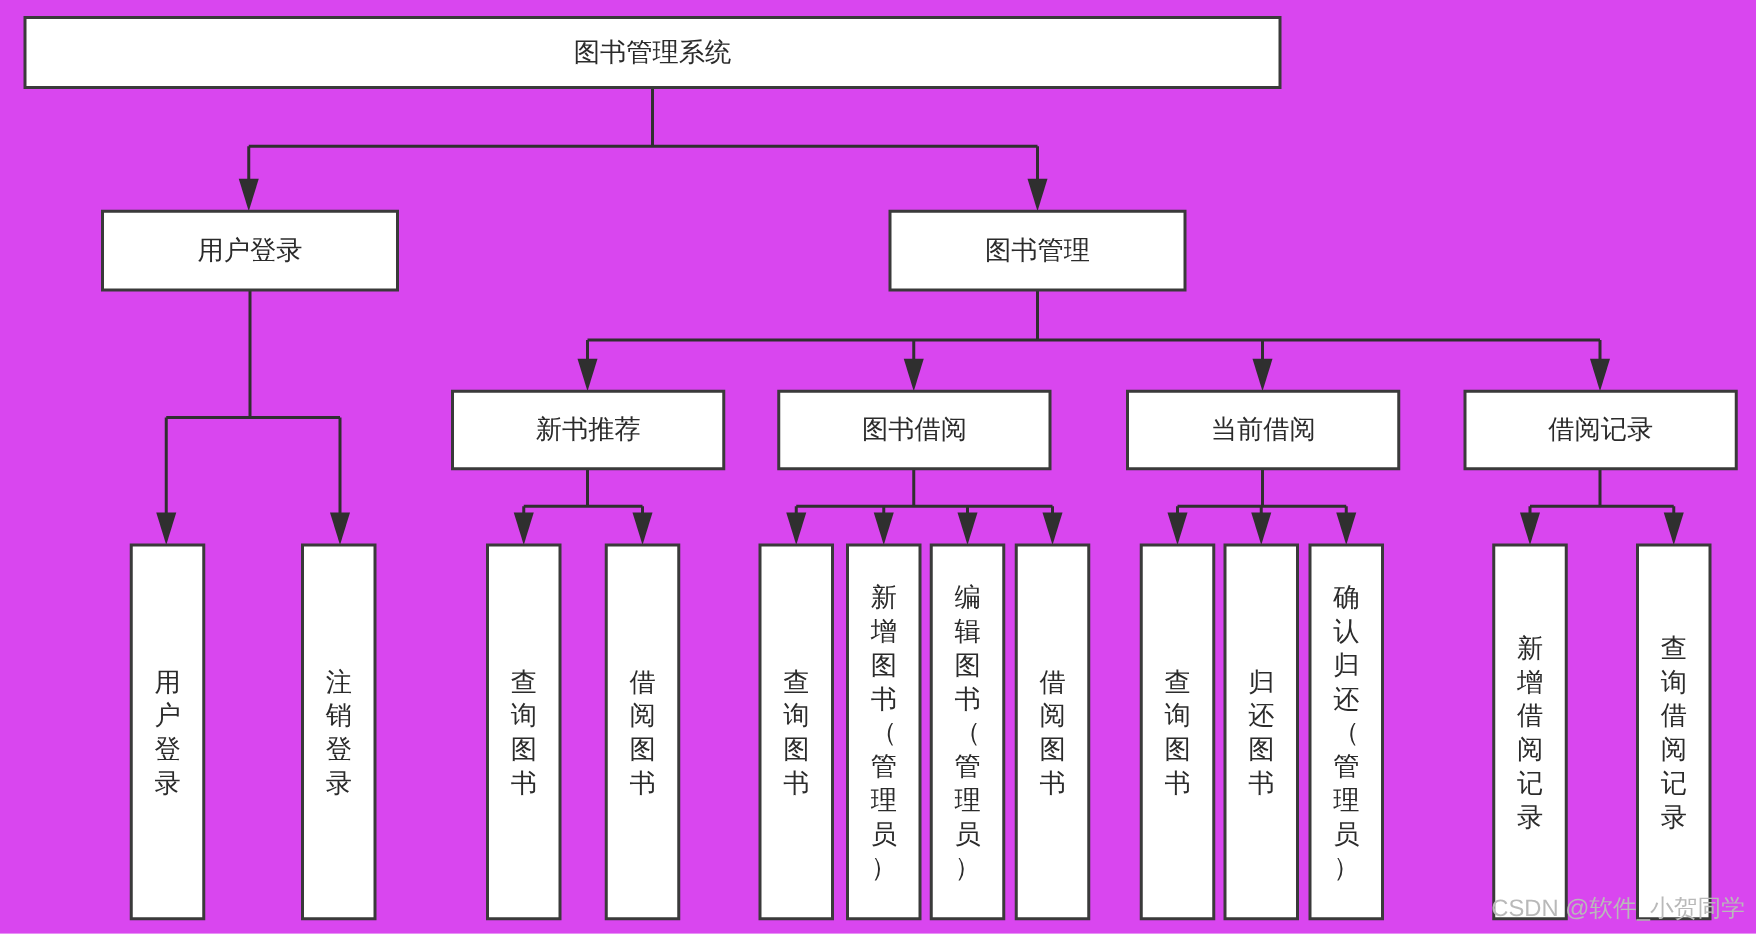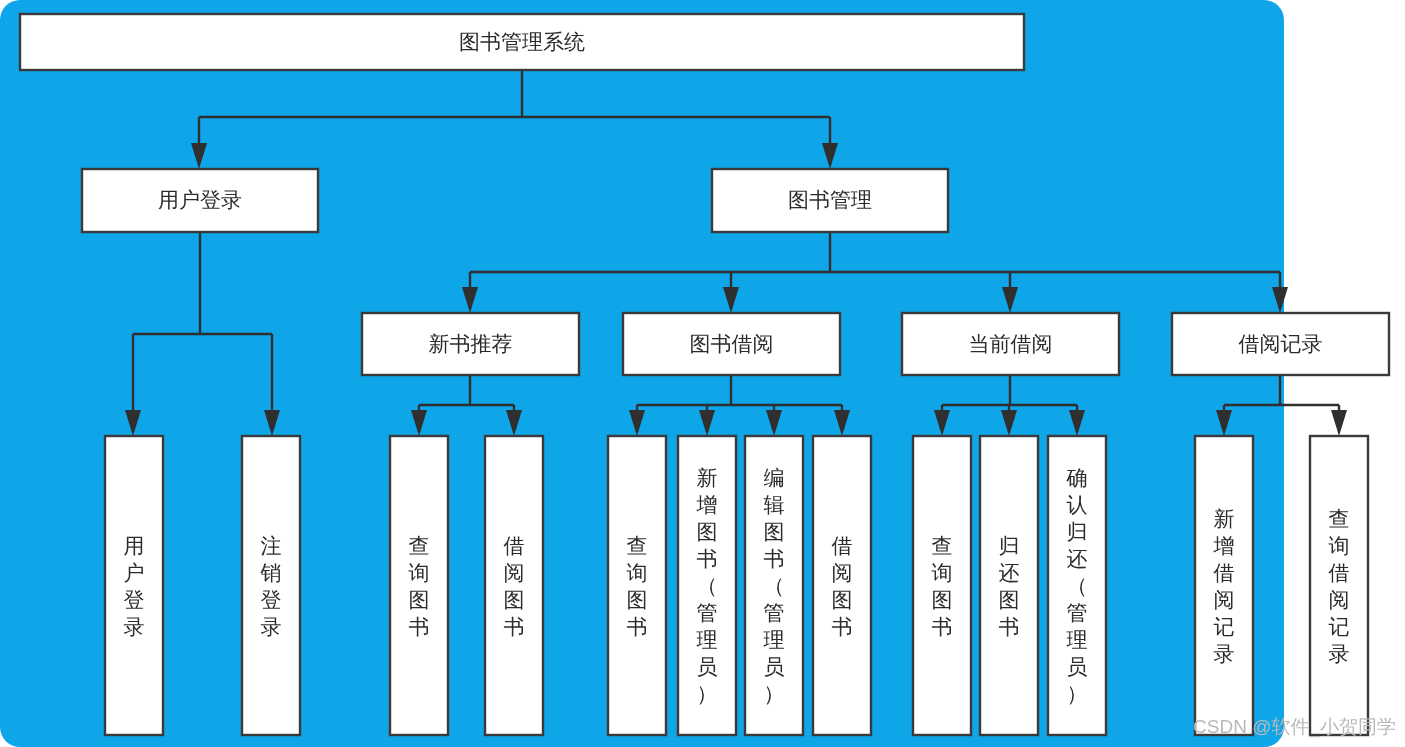--- a/index.html
+++ b/index.html
@@ -8,24 +8,23 @@
     background: #ffffff;
   }
   body {
     width: 1405px;
     height: 747px;
     overflow: hidden;
     font-family: "Liberation Sans", "DejaVu Sans", sans-serif;
   }
   #diagram-root {
     position: relative;
-    width: 1284px;
+    width: 1405px;
     height: 747px;
-    background: #0ea5e9;
-    border-radius: 20px;
+    background: #d946ef;
   }
   svg.diagram-canvas {
     position: absolute;
     left: 0;
     top: 0;
     width: 1405px;
     height: 747px;
     display: block;
   }
   .node-box {

